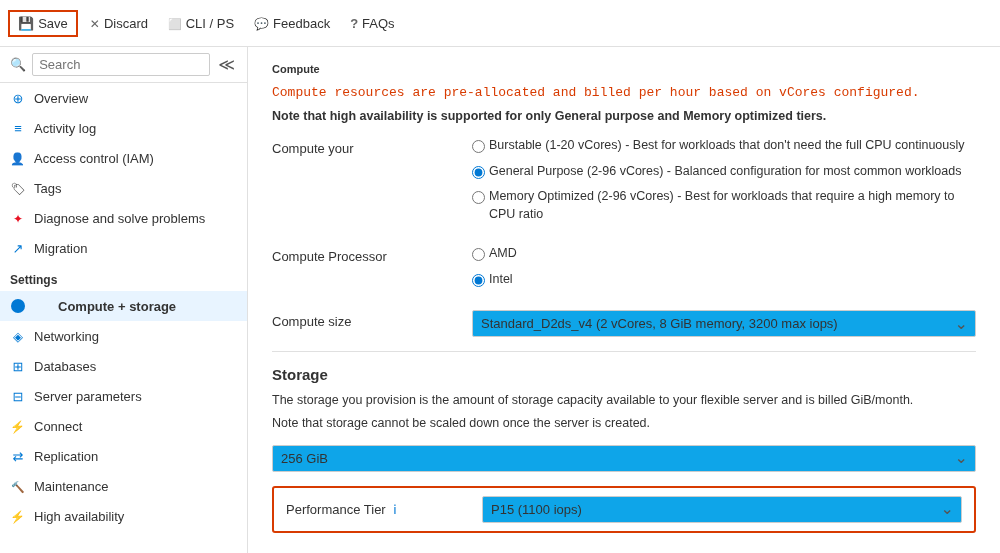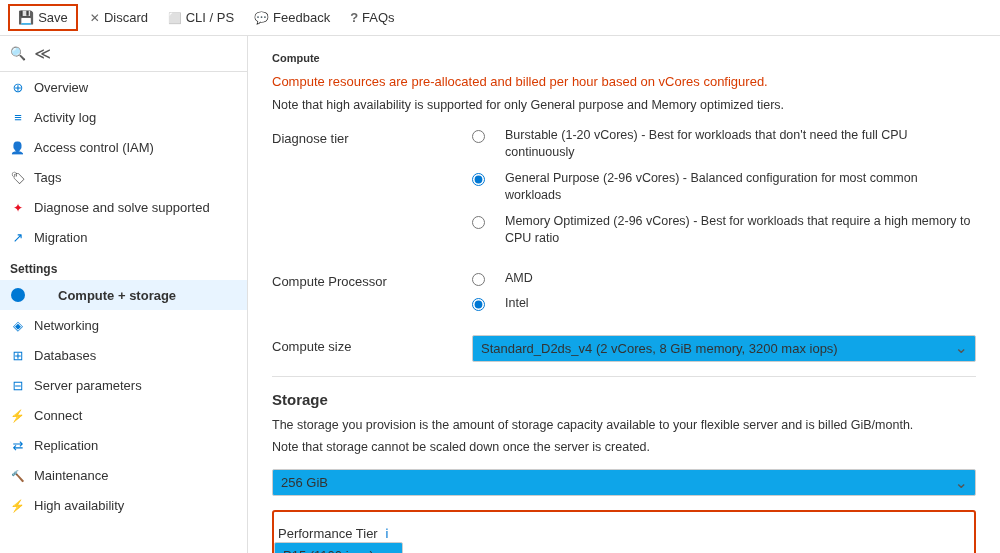--- a/index.html
+++ b/index.html
@@ -1,21 +1,21 @@
 <!DOCTYPE html>
 <html><head>
   <meta charset="utf-8">
   <style>
     * { box-sizing: border-box; margin: 0; padding: 0; font-family: 'Segoe UI', Arial, sans-serif; font-size: 13px; }
     body { display: flex; flex-direction: column; height: 553px; width: 1000px; overflow: hidden; background: #fff; }
 
     
     .toolbar {
       display: flex; align-items: center; padding: 4px 8px; border-bottom: 1px solid #e0e0e0;
-      height: 36px; gap: 4px; flex-shrink: 0;
+      height: 47px; gap: 4px; flex-shrink: 0;
     }
     .toolbar-btn {
       display: flex; align-items: center; gap: 4px; padding: 4px 8px;
       border: none; background: transparent; cursor: pointer; font-size: 13px; color: #333;
     }
     .toolbar-btn.save-btn {
       border: 2px solid #d83b01; color: #333;
     }
 
     
@@ -62,21 +62,21 @@
 
     .form-row {
       display: flex; align-items: flex-start; margin-bottom: 14px;
     }
     .form-label {
       width: 200px; flex-shrink: 0; padding-top: 4px; font-size: 13px; color: #333;
     }
     .form-controls { flex: 1; }
 
     .radio-option {
-      display: flex; align-items: flex-start; gap: 20px; margin-bottom: 8px; cursor: pointer;
+      display: flex; align-items: flex-start; gap: 4px; margin-bottom: 8px; cursor: pointer;
     }
     .radio-option input[type="radio"] { margin-top: 3px; flex-shrink: 0; accent-color: #0078d4; }
     .radio-option label { font-size: 12.5px; color: #333; cursor: pointer; line-height: 1.4; }
 
     .select-wrapper {
       position: relative; display: inline-block; width: 100%;
     }
     .select-wrapper select {
       width: 100%; padding: 5px 28px 5px 8px; border: 1px solid #ccc;
       border-radius: 2px; font-size: 13px; color: #333; background: #0ea5e9;
@@ -134,20 +134,21 @@
     <span class="icon-faq"></span>
     <span>FAQs</span>
   </button>
 </div>
 
 <div class="main-layout">
 
   <div class="sidebar">
     <div class="sidebar-search">
       <span style="color:#666; font-size:13px;">🔍</span>
+      <input type="text" placeholder="Search" style="">
       <button class="sidebar-collapse-btn">≪</button>
     </div>
 
     <div class="sidebar-item">
       <span class="icon">
           <span class="icon-overview"></span>
         </span>
       <span>Overview</span>
     </div>
     <div class="sidebar-item">
@@ -163,21 +164,21 @@
     <div class="sidebar-item">
       <span class="icon">
           <span class="icon-tag"></span>
         </span>
       <span>Tags</span>
     </div>
     <div class="sidebar-item">
       <span class="icon">
           <span class="icon-diag"></span>
         </span>
-      <span>Diagnose and solve supported</span>
+      <span>Diagnose and solve problems</span>
     </div>
     <div class="sidebar-item">
       <span class="icon">
           <span class="icon-mig"></span>
         </span>
       <span>Migration</span>
     </div>
 
     <div class="sidebar-section-label">Settings</div>
 
@@ -228,26 +229,26 @@
           <span class="icon-ha"></span>
         </span>
       <span>High availability</span>
     </div>
   </div>
 
   <div class="content">
 
     <div class="section-title">Compute</div>
     <div class="info-text">
-      <span style="color:#d83b01;">Compute resources are pre-allocated and billed per hour based on vCores configured.</span>
-    </div>
-    <div class="info-text" style="font-weight:400; margin-bottom:12px;">Note that high availability is supported for only General purpose and Memory optimized tiers.</div>
+      <span style="color:#d83b01;font-family:Liberation Mono, monospace;">Compute resources are pre-allocated and billed per hour based on vCores configured.</span>
+    </div>
+    <div class="info-text" style="font-weight:700; margin-bottom:12px;">Note that high availability is supported for only General purpose and Memory optimized tiers.</div>
 
     <div class="form-row">
-      <div class="form-label">Diagnose tier</div>
+      <div class="form-label">Compute your</div>
       <div class="form-controls">
         <div class="radio-option">
           <input type="radio" name="compute_tier" id="burstable" style="">
           <label for="burstable">Burstable (1-20 vCores) - Best for workloads that don't need the full CPU continuously</label>
         </div>
         <div class="radio-option">
           <input type="radio" name="compute_tier" id="general" checked="" style="">
           <label for="general">General Purpose (2-96 vCores) - Balanced configuration for most common workloads</label>
         </div>
         <div class="radio-option">
@@ -292,21 +293,21 @@
       <div class="form-controls">
         <div class="select-wrapper">
           <select>
             <option>256 GiB</option>
           </select>
         </div>
       </div>
     </div>
 
     <div style="border: 2px solid #d83b01; border-radius: 3px; padding: 4px 0;">
-      <div class="form-row" style="margin-bottom:0; padding: 4px 0; flex-direction: column;">
+      <div class="form-row" style="margin-bottom:0; padding: 4px 8px;">
         <div class="form-label" style="padding-left:4px;">
           <span>Performance Tier</span>
           <span style="color:#0078d4; margin-left:4px;">ℹ</span>
         </div>
         <div class="form-controls" style="padding-right:4px;">
           <div class="select-wrapper">
             <select>
               <option>P15 (1100 iops)</option>
             </select>
           </div>

